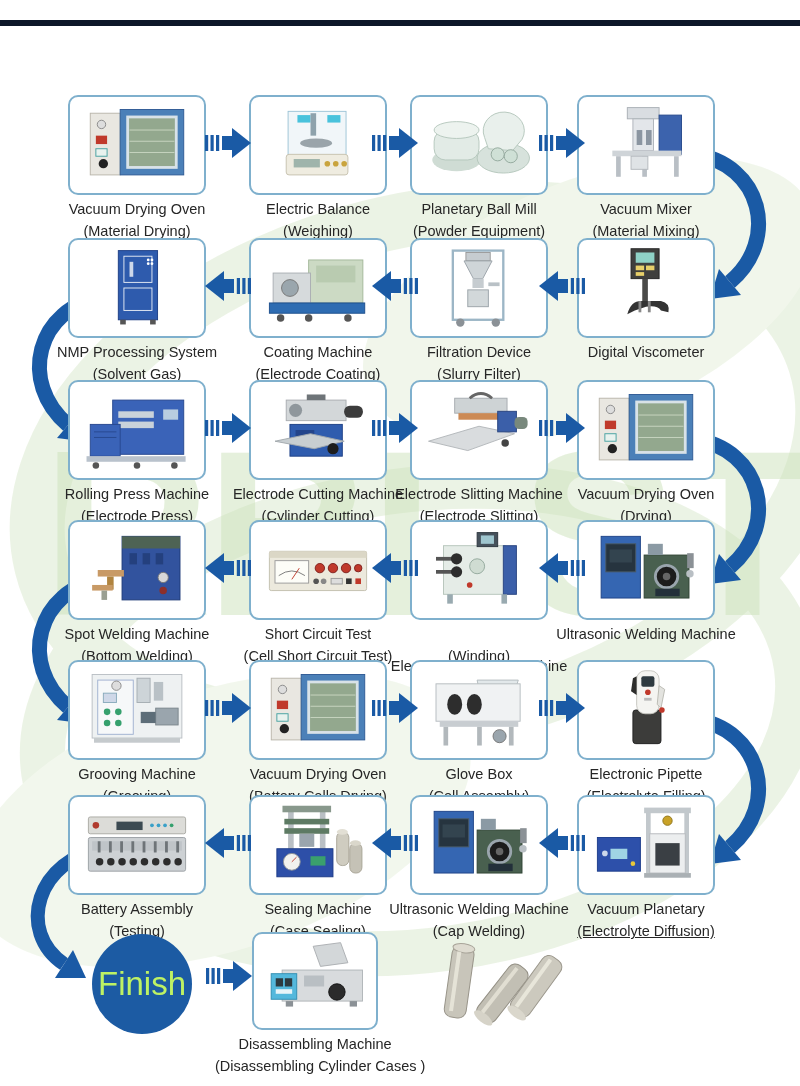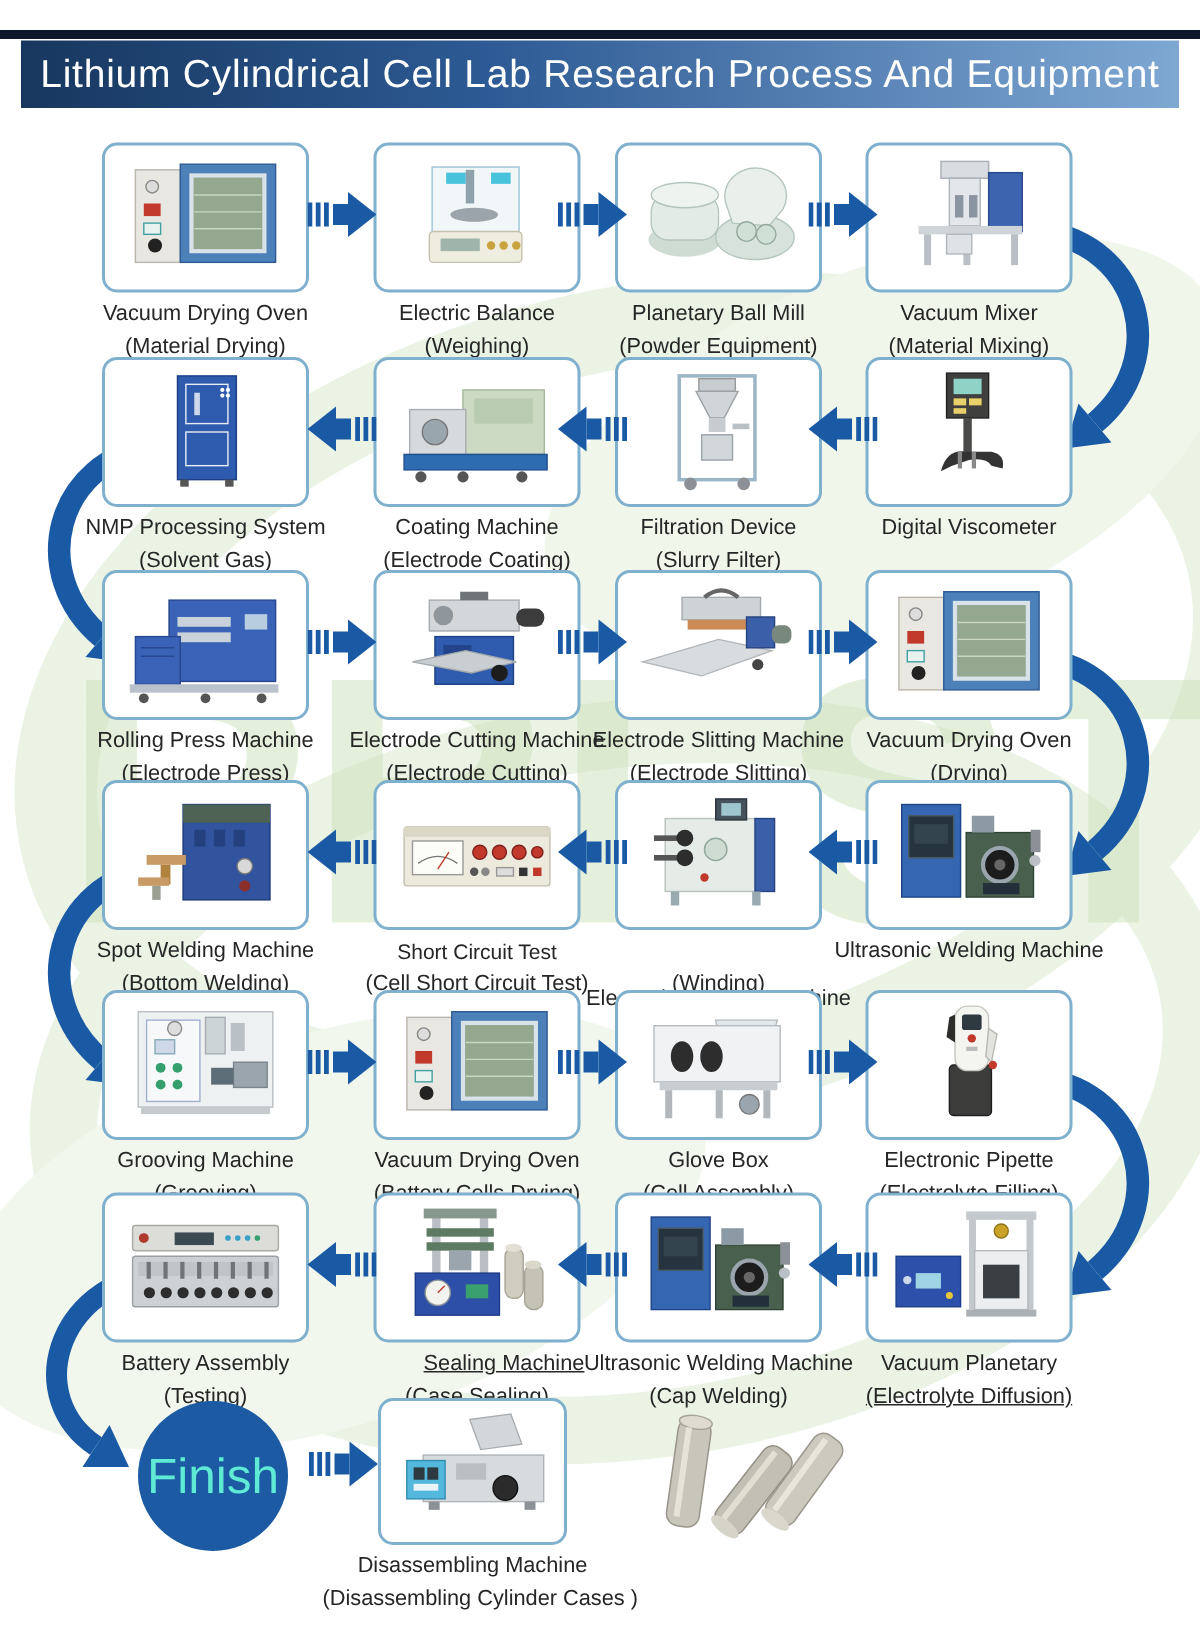--- a/index.html
+++ b/index.html
@@ -16,32 +16,29 @@
   .card svg{width:100%;height:100%;}
   .eq-name,.eq-sub{position:absolute;width:200px;text-align:center;font-size:14.5px;color:#262626;
         white-space:nowrap;z-index:2;}
   .eq-name.big{font-size:14px;}
   .harrow{position:absolute;width:46px;height:36px;z-index:2;}
   .harrow.left{transform:scaleX(-1);}
   .harrow svg{width:100%;height:100%;}
   .curve{position:absolute;z-index:1;}
   .finish{position:absolute;left:92px;top:934px;width:100px;height:100px;border-radius:50%;
         background:#1c5ba3;display:flex;align-items:center;justify-content:center;z-index:2;}
-  .finish span{color:#5eead4;font-size:33px;}
+  .finish span{color:#bef264;font-size:33px;}
   .batteries{position:absolute;left:420px;top:938px;width:150px;height:100px;z-index:2;}
 </style>
 </head>
 <body>
 
 <div class="page">
   <div class="top-strip"></div>
 
-  <div class="banner">
-    <span>Lithium Cylindrical Cell Lab Research Process And Equipment</span>
-  </div>
 
   <svg class="watermark" width="800" height="1086" viewBox="0 0 800 1086">
     <g opacity="0.55">
       <ellipse cx="430" cy="470" rx="400" ry="250" fill="none" stroke="#dcead0" stroke-width="55" transform="rotate(-14 430 470)"></ellipse>
       <ellipse cx="420" cy="720" rx="380" ry="230" fill="none" stroke="#dcead0" stroke-width="45" transform="rotate(-8 420 720)"></ellipse>
       <ellipse cx="590" cy="300" rx="240" ry="120" fill="#e6f0dc" transform="rotate(-22 590 300)"></ellipse>
       <ellipse cx="220" cy="820" rx="260" ry="130" fill="#e9f2e0" transform="rotate(-18 220 820)"></ellipse>
     </g>
     <text x="425" y="615" text-anchor="middle" font-size="235" font-weight="bold" fill="#cde3bb" opacity="0.5" letter-spacing="-6">RBEST</text>
   </svg>
@@ -252,21 +249,21 @@
           <rect x="48" y="8" width="20" height="6" fill="#6e7478"></rect>
           <circle cx="36" cy="25" r="7" fill="#8f979c"></circle>
           <rect x="88" y="20" width="20" height="13" rx="6" fill="#3c3c3c"></rect>
           <rect x="30" y="40" width="56" height="34" fill="#2f5cae" stroke="#1d3f85"></rect>
           <rect x="36" y="46" width="20" height="12" fill="#23448a"></rect>
           <polygon points="14,58 52,50 88,58 56,66" fill="#c8ced1" stroke="#a2a8ac"></polygon>
           <circle cx="76" cy="66" r="6" fill="#1d1d1d"></circle>
         </svg>
       </div>
       <div class="eq-name" style="left: 218px; top: 486px;">Electrode Cutting Machine</div>
-      <div class="eq-sub" style="left: 218px; top: 508px;">(Electrode Cutting)</div>
+      <div class="eq-sub" style="left: 218px; top: 508px;">(Cylinder Cutting)</div>
       <div class="card" style="left: 410px; top: 380px; width: 138px; height: 100px;">
         <svg viewBox="0 0 120 92">
           <rect x="34" y="12" width="56" height="16" fill="#ced3d5" stroke="#a5abaf"></rect>
           <path d="M 50 12 Q 62 2 74 12" fill="none" stroke="#666" stroke-width="3"></path>
           <rect x="38" y="28" width="48" height="7" fill="#cc8a55"></rect>
           <polygon points="6,58 60,42 98,50 48,68" fill="#d9dcde" stroke="#b2b6b9"></polygon>
           <rect x="80" y="26" width="20" height="22" fill="#3b5fa9" stroke="#27437f"></rect>
           <rect x="98" y="32" width="14" height="13" rx="5" fill="#78887c"></rect>
           <circle cx="88" cy="60" r="4" fill="#444"></circle>
         </svg>
@@ -564,21 +561,21 @@
           <rect x="16" y="50" width="60" height="30" fill="#2d4fa8" stroke="#1c3a86"></rect>
           <circle cx="32" cy="64" r="9" fill="#f2f2ee" stroke="#8b9196"></circle>
           <line x1="32" y1="64" x2="37" y2="59" stroke="#c0392b"></line>
           <rect x="52" y="58" width="16" height="10" fill="#3aa06d"></rect>
           <rect x="80" y="32" width="13" height="36" rx="6" fill="#cfccc0" stroke="#a8a496"></rect>
           <rect x="94" y="44" width="13" height="32" rx="6" fill="#c5c2b6" stroke="#a8a496"></rect>
           <ellipse cx="86" cy="32" rx="6" ry="3" fill="#e2dfd4"></ellipse>
           <ellipse cx="100" cy="44" rx="6" ry="3" fill="#dad7cb"></ellipse>
         </svg>
       </div>
-      <div class="eq-name" style="left: 236px; top: 901px; text-decoration: underline;">Sealing Machine</div>
+      <div class="eq-name" style="left: 218px; top: 901px;">Sealing Machine</div>
       <div class="eq-sub" style="left: 218px; top: 923px;">(Case Sealing)</div>
       <div class="card" style="left: 410px; top: 795px; width: 138px; height: 100px;">
         <svg viewBox="0 0 120 92">
           <rect x="12" y="10" width="42" height="66" fill="#3566b2" stroke="#1f4488"></rect>
           <rect x="17" y="18" width="32" height="30" fill="#26343f" stroke="#4a5a66"></rect>
           <rect x="21" y="24" width="24" height="14" fill="#33444f"></rect>
           <rect x="58" y="30" width="48" height="46" fill="#49604f" stroke="#2f4434"></rect>
           <circle cx="82" cy="53" r="12" fill="#1c1c1c" stroke="#9aa5ad" stroke-width="3"></circle>
           <circle cx="82" cy="53" r="4" fill="#666"></circle>
           <rect x="104" y="28" width="7" height="16" fill="#8b9196"></rect>

